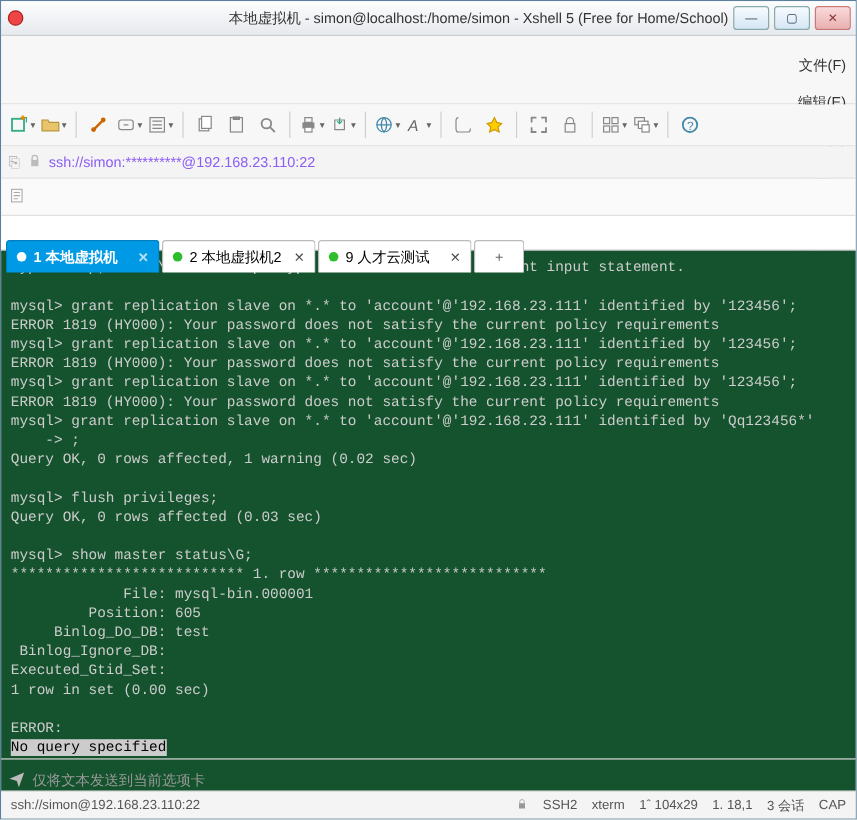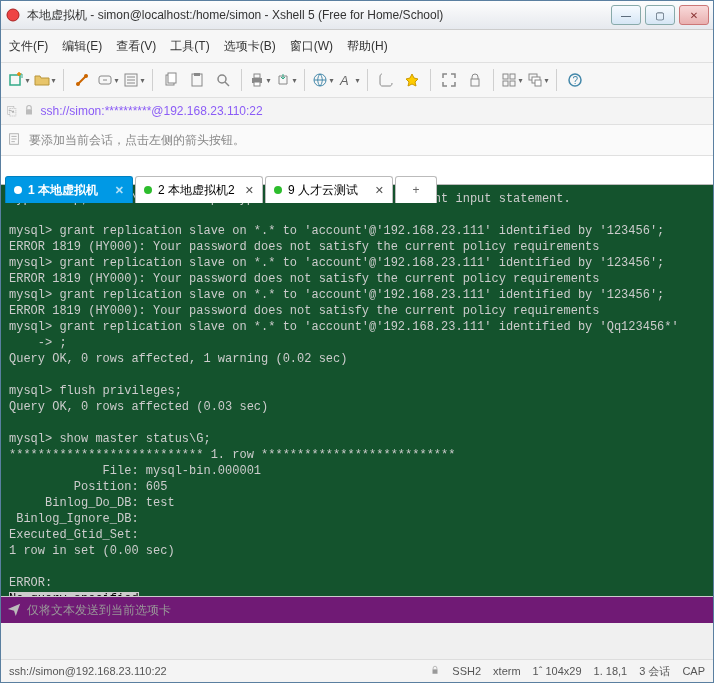--- a/index.html
+++ b/index.html
@@ -1,23 +1,23 @@
 <!DOCTYPE html>
 <html><head>
 <meta charset="utf-8">
 <style>
 html,body{margin:0;padding:0;font-family:"Microsoft YaHei","Segoe UI",Tahoma,sans-serif;font-size:12px;background:#fff;color:#000;}
 .window{width:714px;height:683px;border:1px solid #5a7fa0;box-sizing:border-box;background:#f0f0f0;display:flex;flex-direction:column;position:relative;}
 .titlebar{height:28px;background:linear-gradient(#fdfdfd,#e6e9ee);display:flex;align-items:center;padding:0 4px;border-bottom:1px solid #ccc;}
 .titlebar .icon{width:16px;height:16px;margin-right:6px;}
-.titlebar .title{flex:1;color:#333;font-size:12px;white-space:nowrap;overflow:hidden;}
+.titlebar .title{flex:1;color:#333;font-size:12px;white-space:nowrap;overflow:hidden;text-align:right;}
 .winbtns{display:flex;gap:0;}
 .winbtn{width:28px;height:18px;border:1px solid #8aa;border-radius:3px;margin-left:4px;background:linear-gradient(#f7fbff,#d6e6f5);display:flex;align-items:center;justify-content:center;font-size:10px;color:#345;}
 .winbtn.close{background:linear-gradient(#f9dada,#e9b0b0);border-color:#c77;color:#833;}
-.menubar{height:24px;display:flex;align-items:center;padding:4px 8px;gap:14px;background:#f7f7f7;border-bottom:1px solid #e0e0e0;}
+.menubar{height:24px;display:flex;align-items:flex-end;padding:16px 8px;gap:14px;background:#f7f7f7;border-bottom:1px solid #e0e0e0;flex-direction:column;}
 .menubar span{color:#333;cursor:default;}
 .toolbar{height:34px;display:flex;align-items:center;padding:0 6px;gap:2px;background:#f7f7f7;border-bottom:1px solid #e0e0e0;}
 .tbtn{min-width:22px;height:22px;display:flex;align-items:center;justify-content:center;border:1px solid transparent;border-radius:2px;color:#555;position:relative;}
 .tbtn svg{width:16px;height:16px;}
 .tsep{width:1px;height:22px;background:#d0d0d0;margin:0 4px;}
 .dd{font-size:8px;color:#666;margin-left:1px;}
 .addrbar{height:26px;display:flex;align-items:center;padding:0 6px;gap:6px;background:#f4f4f4;border-bottom:1px solid #e0e0e0;}
 .addrbar .lock{color:#888;}
 .addrbar .addr{color:#8b5cf6;font-size:12px;}
 .infobar{height:30px;display:flex;align-items:center;padding:0 6px;gap:8px;background:#fafafa;border-bottom:1px solid #e0e0e0;color:#888;}
@@ -25,23 +25,23 @@
 .tabs{height:28px;display:flex;align-items:flex-end;background:#fff;border-bottom:1px solid #bbb;padding-left:4px;gap:0;}
 .tab{height:26px;min-width:110px;display:flex;align-items:center;gap:6px;padding:0 8px;border:1px solid #bbb;border-bottom:none;background:#fff;margin-right:2px;border-top-left-radius:3px;border-top-right-radius:3px;position:relative;top:19px;}
 .tab.active{background:#0099e5;color:#fff;border-color:#0080c0;font-weight:bold;}
 .tab .dot{width:8px;height:8px;border-radius:50%;background:#2dbd2d;display:inline-block;}
 .tab.active .dot{background:#fff;}
 .tab .label{white-space:nowrap;}
 .tab .close{margin-left:auto;font-size:11px;opacity:.7;}
 .tab.add{min-width:24px;width:24px;justify-content:center;color:#666;}
 .terminal{flex:1;background:#14532d;color:#ccc;font-family:"Consolas","Courier New",monospace;font-size:12px;line-height:16px;padding:6px 8px;white-space:pre;overflow:hidden;}
 .terminal .hl{background:#ccc;color:#000;}
-.sendbar{height:26px;display:flex;align-items:center;padding:0 6px;gap:6px;background:#701a75;border-top:1px solid #ccc;color:#888;}
+.sendbar{height:26px;display:flex;align-items:flex-end;padding:0 6px;gap:6px;background:#14532d;border-top:1px solid #ccc;color:#888;}
 .sendbar .paper{color:#999;}
-.statusbar{height:22px;display:flex;align-items:center;padding:0 8px;gap:12px;background:#f4f4f4;border-top:1px solid #ddd;color:#555;font-size:11px;margin-top:36px;}
+.statusbar{height:22px;display:flex;align-items:center;padding:0 8px;gap:12px;background:#f4f4f4;border-top:1px solid #ddd;color:#555;font-size:11px;}
 .statusbar .sp{flex:1;}
 .statusbar .seg{white-space:nowrap;}
 </style>
 </head>
 <body>
 
 <div class="window">
 
   <div class="titlebar">
     <span class="icon">
@@ -214,21 +214,20 @@
     <span class="addr">ssh://simon:**********@192.168.23.110:22</span>
   </div>
 
   <div class="infobar">
     <span class="bulb">
       <svg width="14" height="14" viewBox="0 0 16 16">
           <rect x="3" y="2" width="10" height="12" fill="none" stroke="#aaa"></rect>
           <path d="M5 5h6M5 8h6M5 11h4" stroke="#aaa"></path>
         </svg>
     </span>
-    <span>要添加当前会话，点击左侧的箭头按钮。</span>
   </div>
 
   <div class="tabs">
     <div class="tab active">
       <span class="dot"></span>
       <span class="label">1 本地虚拟机</span>
       <span class="close">✕</span>
     </div>
     <div class="tab">
       <span class="dot"></span>

